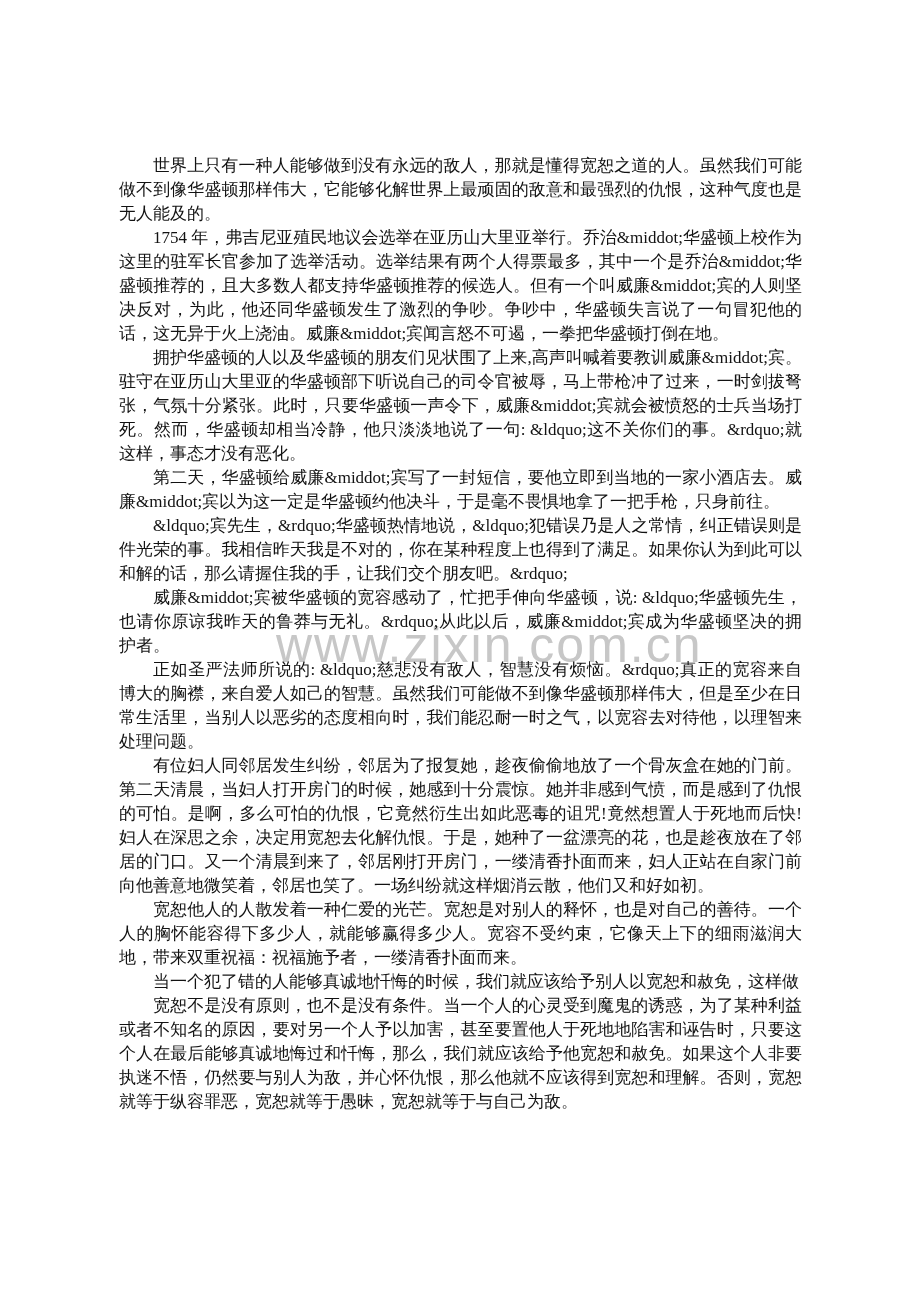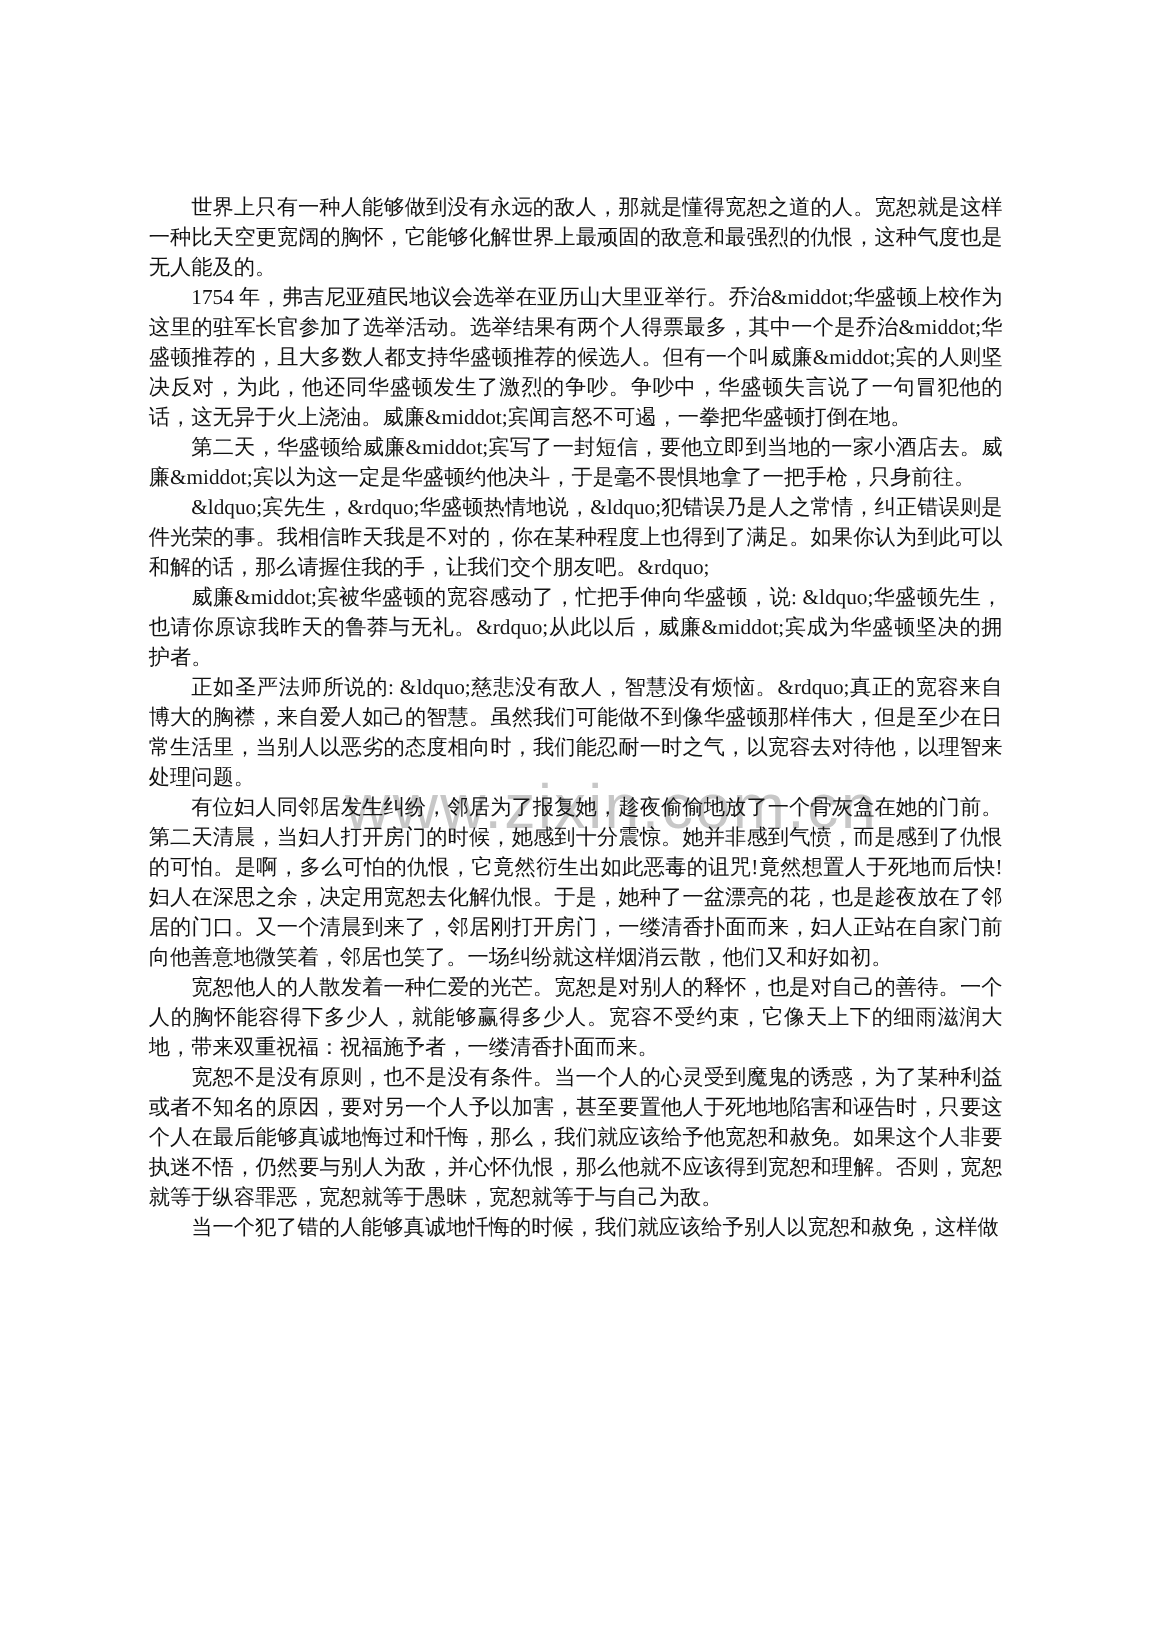--- a/index.html
+++ b/index.html
@@ -49,24 +49,25 @@
     padding: 0;
     text-indent: 2em;
   }
 </style>
 </head>
 <body>
 
 <div class="page">
   <div class="watermark">www.zixin.com.cn</div>
   <div class="content">
-    <p>世界上只有一种人能够做到没有永远的敌人，那就是懂得宽恕之道的人。宽恕就是这样一种比天空更宽阔的胸怀，它能够化解世界上最顽固的敌意和最强烈的仇恨，这种气度也是无人能及的。</p>
+    <p>世界上只有一种人能够做到没有永远的敌人，那就是懂得宽恕之道的人。虽然我们可能做不到像华盛顿那样伟大，它能够化解世界上最顽固的敌意和最强烈的仇恨，这种气度也是无人能及的。</p>
     <p>1754 年，弗吉尼亚殖民地议会选举在亚历山大里亚举行。乔治&amp;middot;华盛顿上校作为这里的驻军长官参加了选举活动。选举结果有两个人得票最多，其中一个是乔治&amp;middot;华盛顿推荐的，且大多数人都支持华盛顿推荐的候选人。但有一个叫威廉&amp;middot;宾的人则坚决反对，为此，他还同华盛顿发生了激烈的争吵。争吵中，华盛顿失言说了一句冒犯他的话，这无异于火上浇油。威廉&amp;middot;宾闻言怒不可遏，一拳把华盛顿打倒在地。</p>
+    <p>拥护华盛顿的人以及华盛顿的朋友们见状围了上来,高声叫喊着要教训威廉&amp;middot;宾。驻守在亚历山大里亚的华盛顿部下听说自己的司令官被辱，马上带枪冲了过来，一时剑拔弩张，气氛十分紧张。此时，只要华盛顿一声令下，威廉&amp;middot;宾就会被愤怒的士兵当场打死。然而，华盛顿却相当冷静，他只淡淡地说了一句: &amp;ldquo;这不关你们的事。&amp;rdquo;就这样，事态才没有恶化。</p>
     <p>第二天，华盛顿给威廉&amp;middot;宾写了一封短信，要他立即到当地的一家小酒店去。威廉&amp;middot;宾以为这一定是华盛顿约他决斗，于是毫不畏惧地拿了一把手枪，只身前往。</p>
     <p>&amp;ldquo;宾先生，&amp;rdquo;华盛顿热情地说，&amp;ldquo;犯错误乃是人之常情，纠正错误则是件光荣的事。我相信昨天我是不对的，你在某种程度上也得到了满足。如果你认为到此可以和解的话，那么请握住我的手，让我们交个朋友吧。&amp;rdquo;</p>
     <p>威廉&amp;middot;宾被华盛顿的宽容感动了，忙把手伸向华盛顿，说: &amp;ldquo;华盛顿先生，也请你原谅我昨天的鲁莽与无礼。&amp;rdquo;从此以后，威廉&amp;middot;宾成为华盛顿坚决的拥护者。</p>
     <p>正如圣严法师所说的: &amp;ldquo;慈悲没有敌人，智慧没有烦恼。&amp;rdquo;真正的宽容来自博大的胸襟，来自爱人如己的智慧。虽然我们可能做不到像华盛顿那样伟大，但是至少在日常生活里，当别人以恶劣的态度相向时，我们能忍耐一时之气，以宽容去对待他，以理智来处理问题。</p>
     <p>有位妇人同邻居发生纠纷，邻居为了报复她，趁夜偷偷地放了一个骨灰盒在她的门前。第二天清晨，当妇人打开房门的时候，她感到十分震惊。她并非感到气愤，而是感到了仇恨的可怕。是啊，多么可怕的仇恨，它竟然衍生出如此恶毒的诅咒!竟然想置人于死地而后快!妇人在深思之余，决定用宽恕去化解仇恨。于是，她种了一盆漂亮的花，也是趁夜放在了邻居的门口。又一个清晨到来了，邻居刚打开房门，一缕清香扑面而来，妇人正站在自家门前向他善意地微笑着，邻居也笑了。一场纠纷就这样烟消云散，他们又和好如初。</p>
     <p>宽恕他人的人散发着一种仁爱的光芒。宽恕是对别人的释怀，也是对自己的善待。一个人的胸怀能容得下多少人，就能够赢得多少人。宽容不受约束，它像天上下的细雨滋润大地，带来双重祝福：祝福施予者，一缕清香扑面而来。</p>
+    <p>当一个犯了错的人能够真诚地忏悔的时候，我们就应该给予别人以宽恕和赦免，这样做</p>
     <p>宽恕不是没有原则，也不是没有条件。当一个人的心灵受到魔鬼的诱惑，为了某种利益或者不知名的原因，要对另一个人予以加害，甚至要置他人于死地地陷害和诬告时，只要这个人在最后能够真诚地悔过和忏悔，那么，我们就应该给予他宽恕和赦免。如果这个人非要执迷不悟，仍然要与别人为敌，并心怀仇恨，那么他就不应该得到宽恕和理解。否则，宽恕就等于纵容罪恶，宽恕就等于愚昧，宽恕就等于与自己为敌。</p>
-    <p>当一个犯了错的人能够真诚地忏悔的时候，我们就应该给予别人以宽恕和赦免，这样做</p>
   </div>
 </div>
 
 </body></html>

